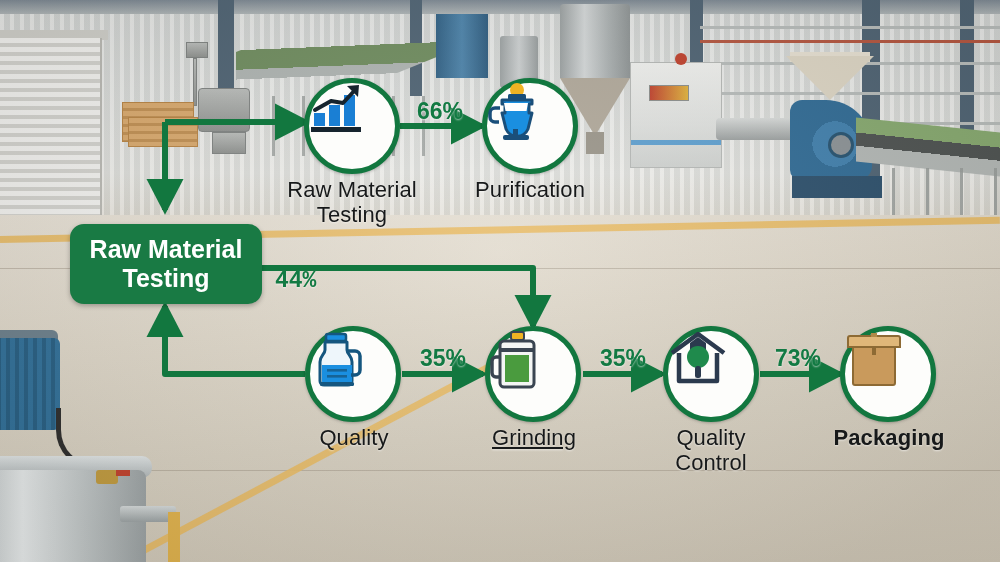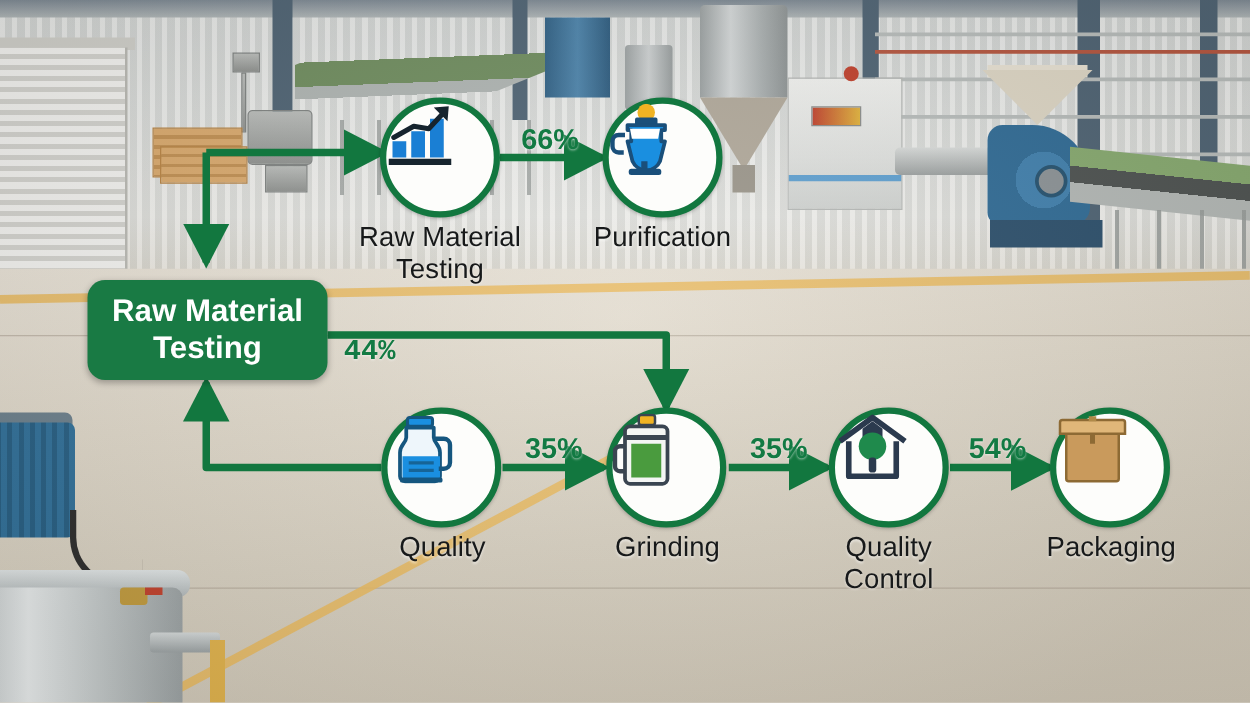--- a/index.html
+++ b/index.html
@@ -348,21 +348,21 @@
     <div class="node">
       <div class="node-circle" style="left:485px;top:326px;width:96px;height:96px;">
         <svg width="54" height="58" viewBox="0 0 54 58">
           <rect x="21" y="1" width="13" height="8" rx="2" fill="#f0b323" stroke="#3a4551" stroke-width="2"></rect>
           <path d="M14,10 h26 a4,4 0 0 1 4,4 v38 a4,4 0 0 1 -4,4 h-26 a4,4 0 0 1 -4,-4 v-38 a4,4 0 0 1 4,-4 z" fill="#f4f6f4" stroke="#3a4551" stroke-width="3"></path>
           <rect x="10" y="17" width="34" height="4" fill="#3a4551"></rect>
           <path d="M15,24 h24 v27 h-24 z" fill="#4a9b3e"></path>
           <path d="M10,26 h-4 a4,4 0 0 0 -4,4 v12 a4,4 0 0 0 4,4 h4" fill="none" stroke="#3a4551" stroke-width="3.5"></path>
         </svg>
       </div>
-      <div class="node-label" style="left:482px;top:426px;width:104px;">Grinding</div>
+      <div class="node-label" style="left:482px;top:426px;width:104px;text-decoration:underline;">Grinding</div>
     </div>
 
     <div class="node">
       <div class="node-circle" style="left:663px;top:326px;width:96px;height:96px;">
         <svg width="60" height="54" viewBox="0 0 60 54">
           <path d="M4,22 L30,3 L56,22" fill="none" stroke="#2b3a4e" stroke-width="4.5" stroke-linejoin="round"></path>
           <path d="M11,22 v28 h38 v-28" fill="none" stroke="#2b3a4e" stroke-width="4.5" stroke-linejoin="round"></path>
           <path d="M22,12 L30,6 L38,12 L38,22 L22,22 z" fill="#2b3a4e"></path>
           <circle cx="30" cy="26" r="11" fill="#1f8a4c"></circle>
           <rect x="27" y="35" width="6" height="12" rx="2.5" fill="#2b3a4e"></rect>
@@ -374,27 +374,27 @@
 
     <div class="node">
       <div class="node-circle" style="left:840px;top:326px;width:96px;height:96px;">
         <svg width="58" height="56" viewBox="0 0 58 56">
           <path d="M8,14 h42 v38 a2,2 0 0 1 -2,2 h-38 a2,2 0 0 1 -2,-2 z" fill="#c99a5c" stroke="#8d6a34" stroke-width="2"></path>
           <path d="M5,5 h48 a2,2 0 0 1 2,2 v9 h-52 v-9 a2,2 0 0 1 2,-2 z" fill="#e0b779" stroke="#8d6a34" stroke-width="2"></path>
           <rect x="27" y="16" width="4" height="8" fill="#8d6a34"></rect>
           <path d="M26,2 h6 v4 h-6 z" fill="#b08a48"></path>
         </svg>
       </div>
-      <div class="node-label" style="left:833px;top:426px;width:112px;">Packaging</div>
+      <div class="node-label" style="left:833px;top:426px;width:112px;font-weight:bold;">Packaging</div>
     </div>
 
     <div class="pct" style="left:417px;top:98px;">66%</div>
 
     <div class="pct" style="left:275px;top:268px;font-family:Liberation Mono, monospace;">44%</div>
 
     <div class="pct" style="left:420px;top:345px;">35%</div>
 
     <div class="pct" style="left:600px;top:345px;">35%</div>
 
-    <div class="pct" style="left:775px;top:345px;">54%</div>
+    <div class="pct" style="left:775px;top:345px;">73%</div>
 
   </div>
 </div>
 
 </body></html>

